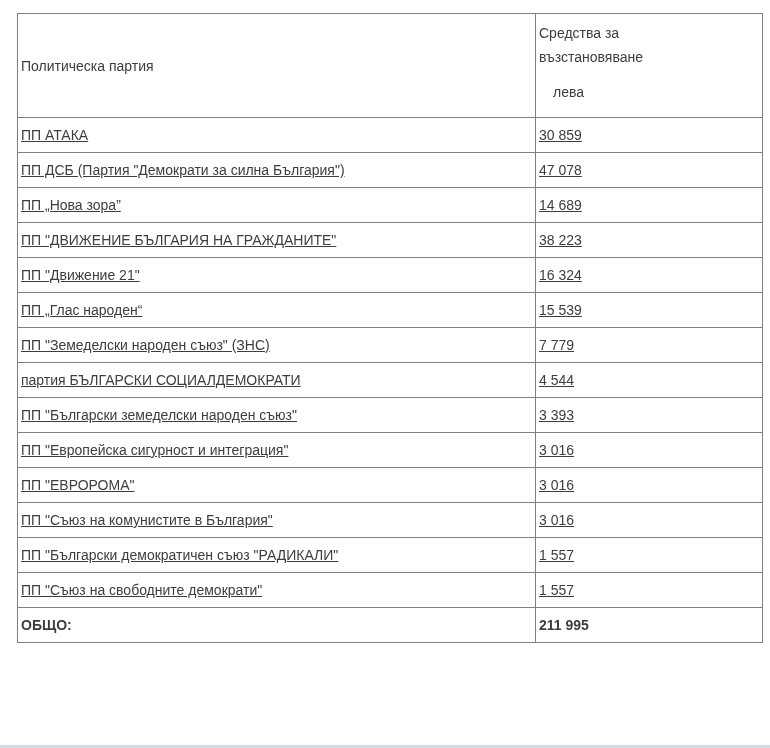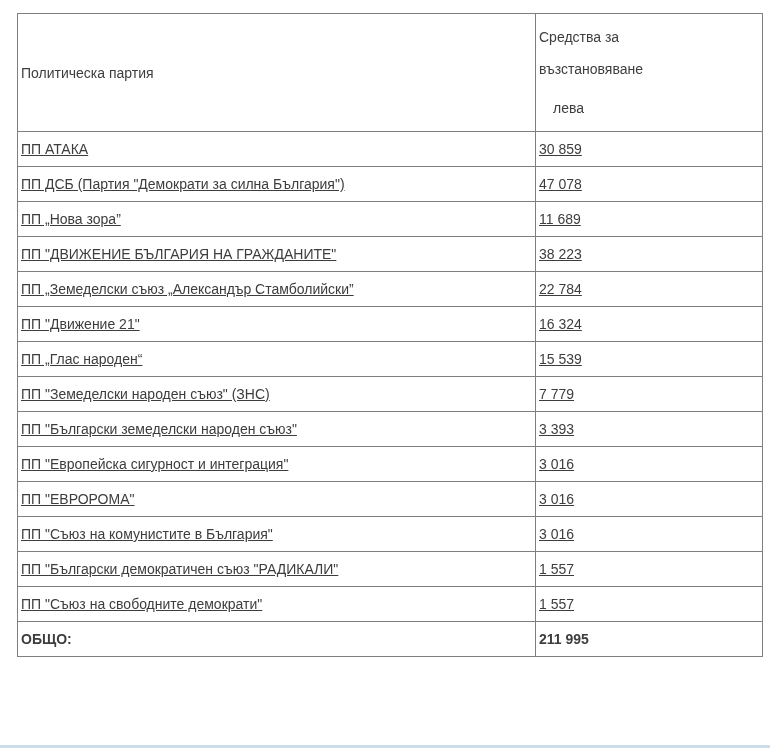--- a/index.html
+++ b/index.html
@@ -34,21 +34,21 @@
     padding: 0 6px 0 3px;
     overflow: hidden;
     white-space: nowrap;
   }
   thead th { height: 96px; }
   thead th.amount-h {
     vertical-align: top;
     padding-top: 7px;
     white-space: normal;
   }
-  .amount-wrap { width: 150px; line-height: 32px; margin: 0 0 2px 0; }
+  .amount-wrap { width: 150px; line-height: 24px; margin: 0 0 2px 0; }
   .leva-line   { line-height: 18px; margin: 14px; }
   tbody td { height: 34px; text-decoration: underline; }
   tfoot td {
     height: 34px;
     font-weight: bold;
   }
   .bottom-strip {
     position: absolute;
     left: 0; bottom: 0;
     width: 770px; height: 3px;
@@ -79,41 +79,41 @@
         <tr>
           <td>ПП АТАКА</td>
           <td>30 859</td>
         </tr>
         <tr>
           <td>ПП ДСБ (Партия "Демократи за силна България")</td>
           <td>47 078</td>
         </tr>
         <tr>
           <td>ПП „Нова зора”</td>
-          <td>11 689</td>
+          <td>14 689</td>
         </tr>
         <tr>
           <td>ПП "ДВИЖЕНИЕ БЪЛГАРИЯ НА ГРАЖДАНИТЕ"</td>
           <td>38 223</td>
-        </tr>
-        <tr>
-          <td>ПП „Земеделски съюз „Александър Стамболийски”</td>
-          <td>22 784</td>
         </tr>
         <tr>
           <td>ПП "Движение 21"</td>
           <td>16 324</td>
         </tr>
         <tr>
           <td>ПП „Глас народен“</td>
           <td>15 539</td>
         </tr>
         <tr>
           <td>ПП "Земеделски народен съюз" (ЗНС)</td>
           <td>7 779</td>
+        </tr>
+        <tr>
+          <td>партия БЪЛГАРСКИ СОЦИАЛДЕМОКРАТИ</td>
+          <td>4 544</td>
         </tr>
         <tr>
           <td>ПП "Български земеделски народен съюз"</td>
           <td>3 393</td>
         </tr>
         <tr>
           <td>ПП "Европейска сигурност и интеграция"</td>
           <td>3 016</td>
         </tr>
         <tr>

